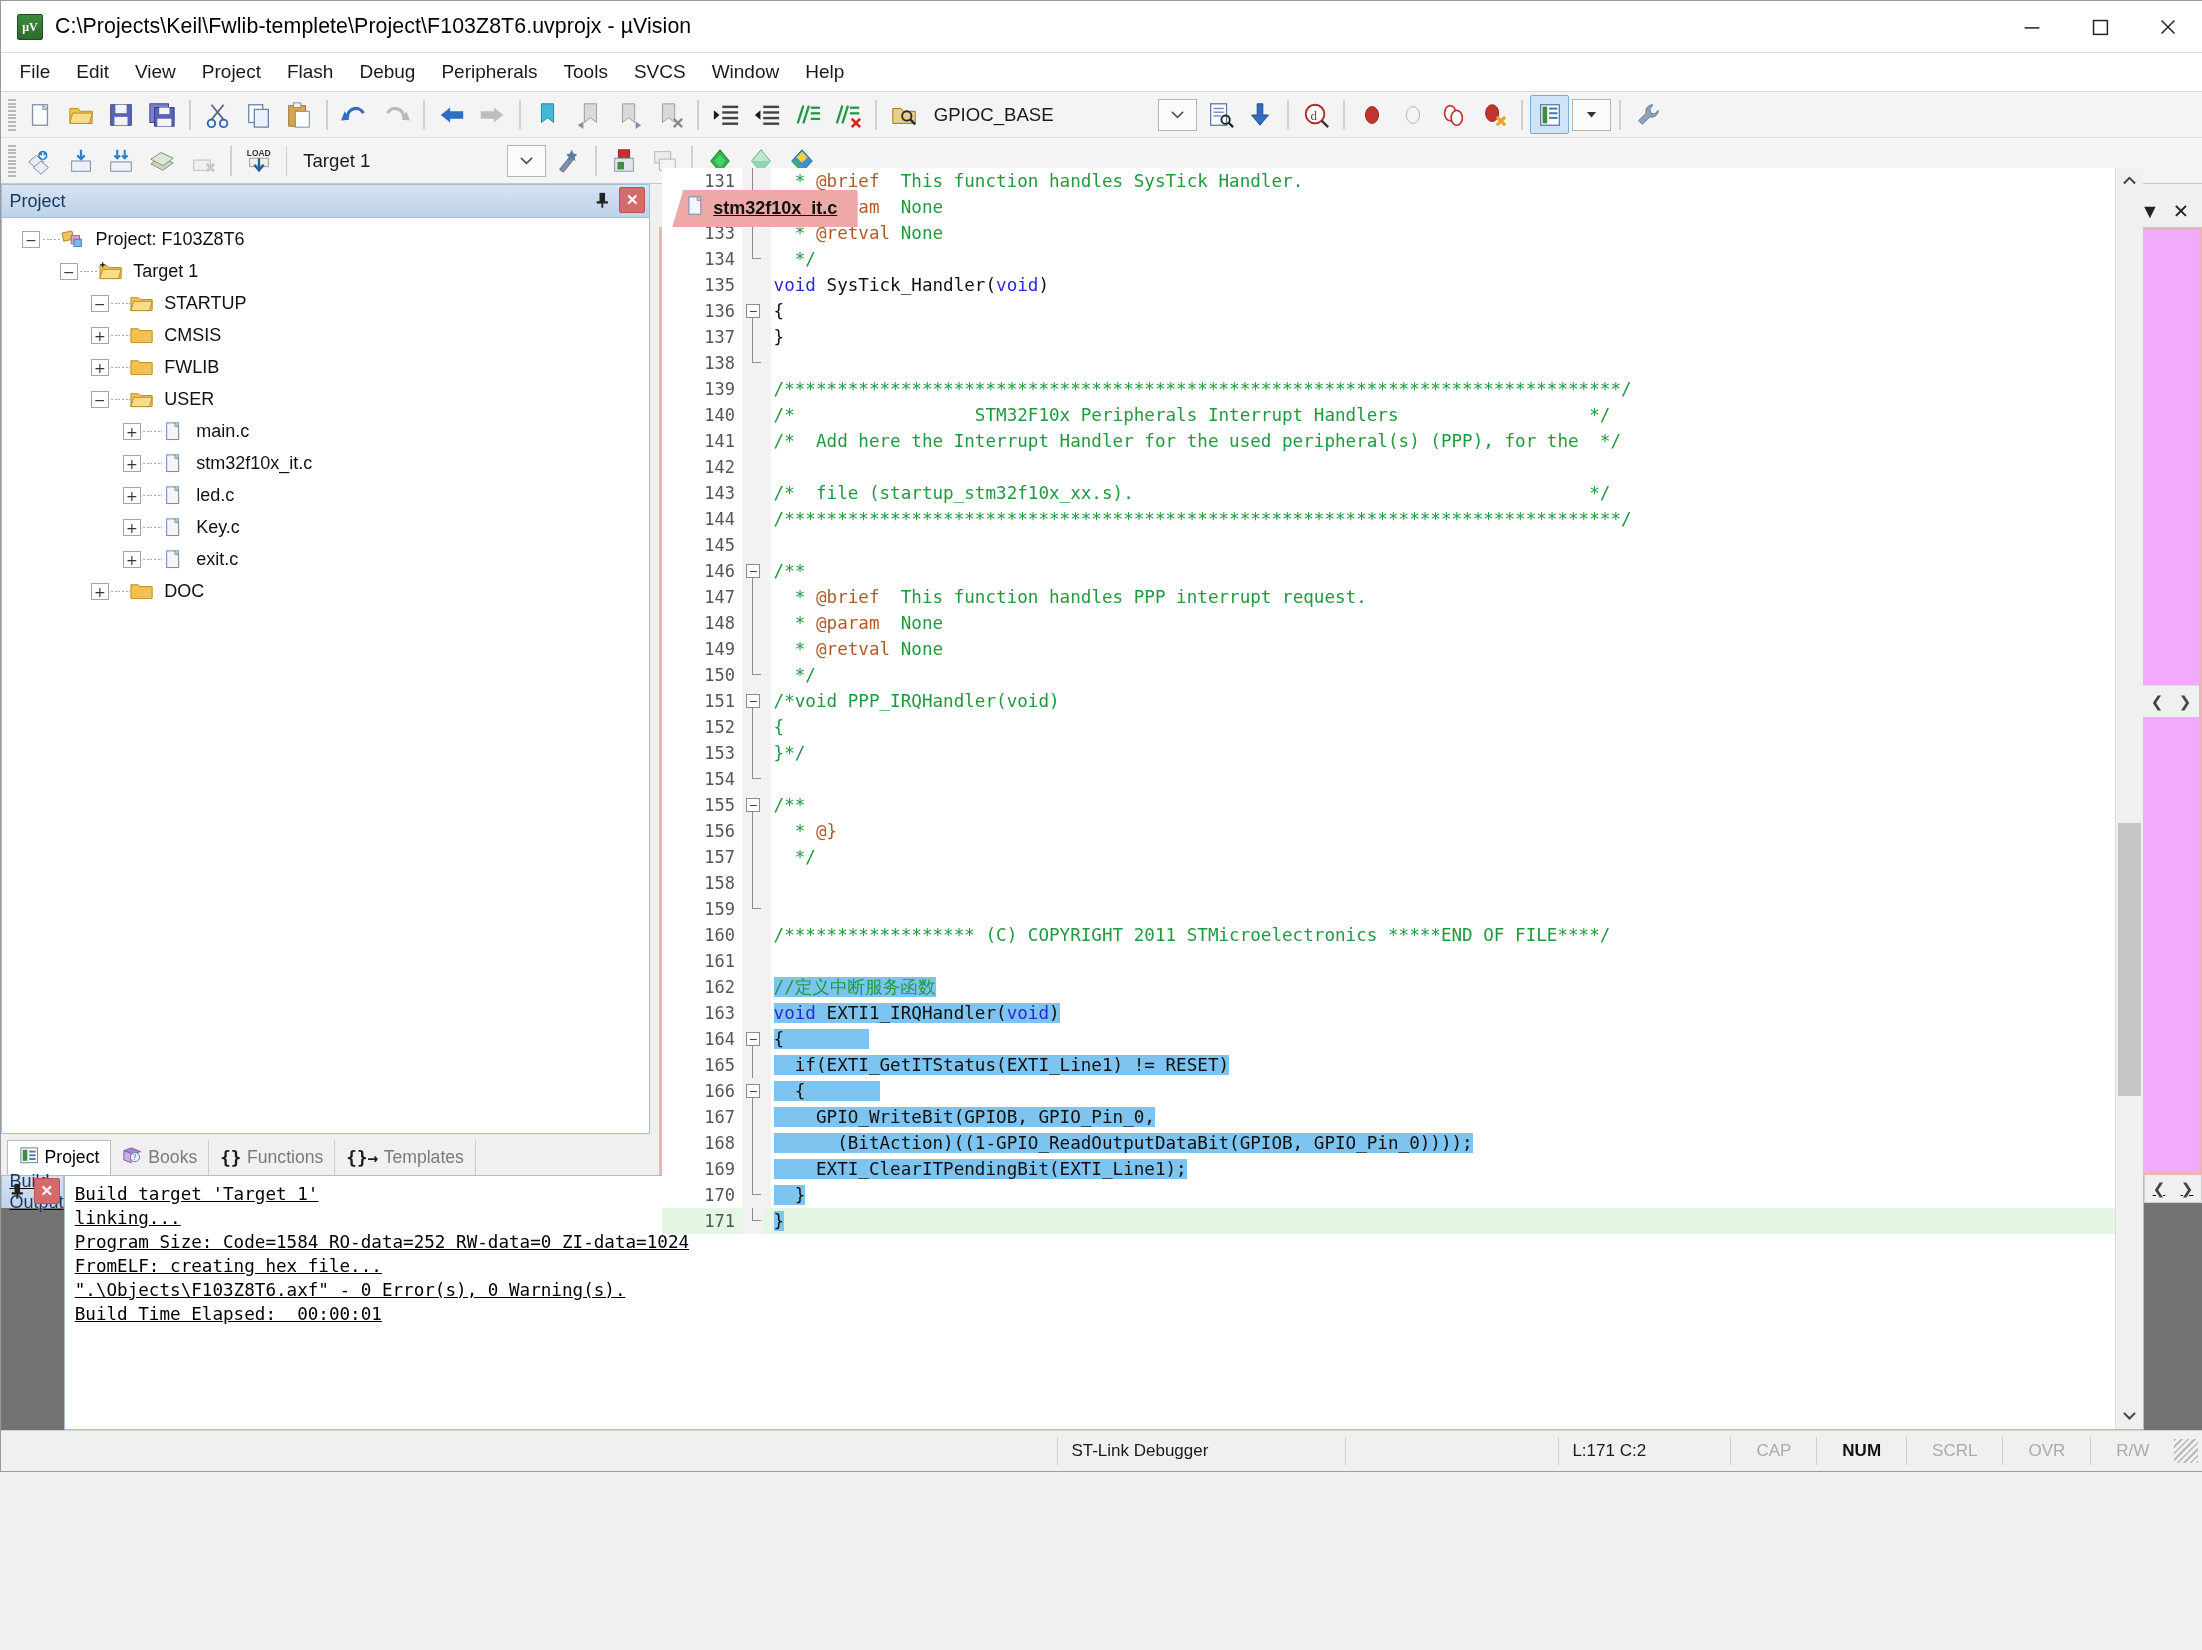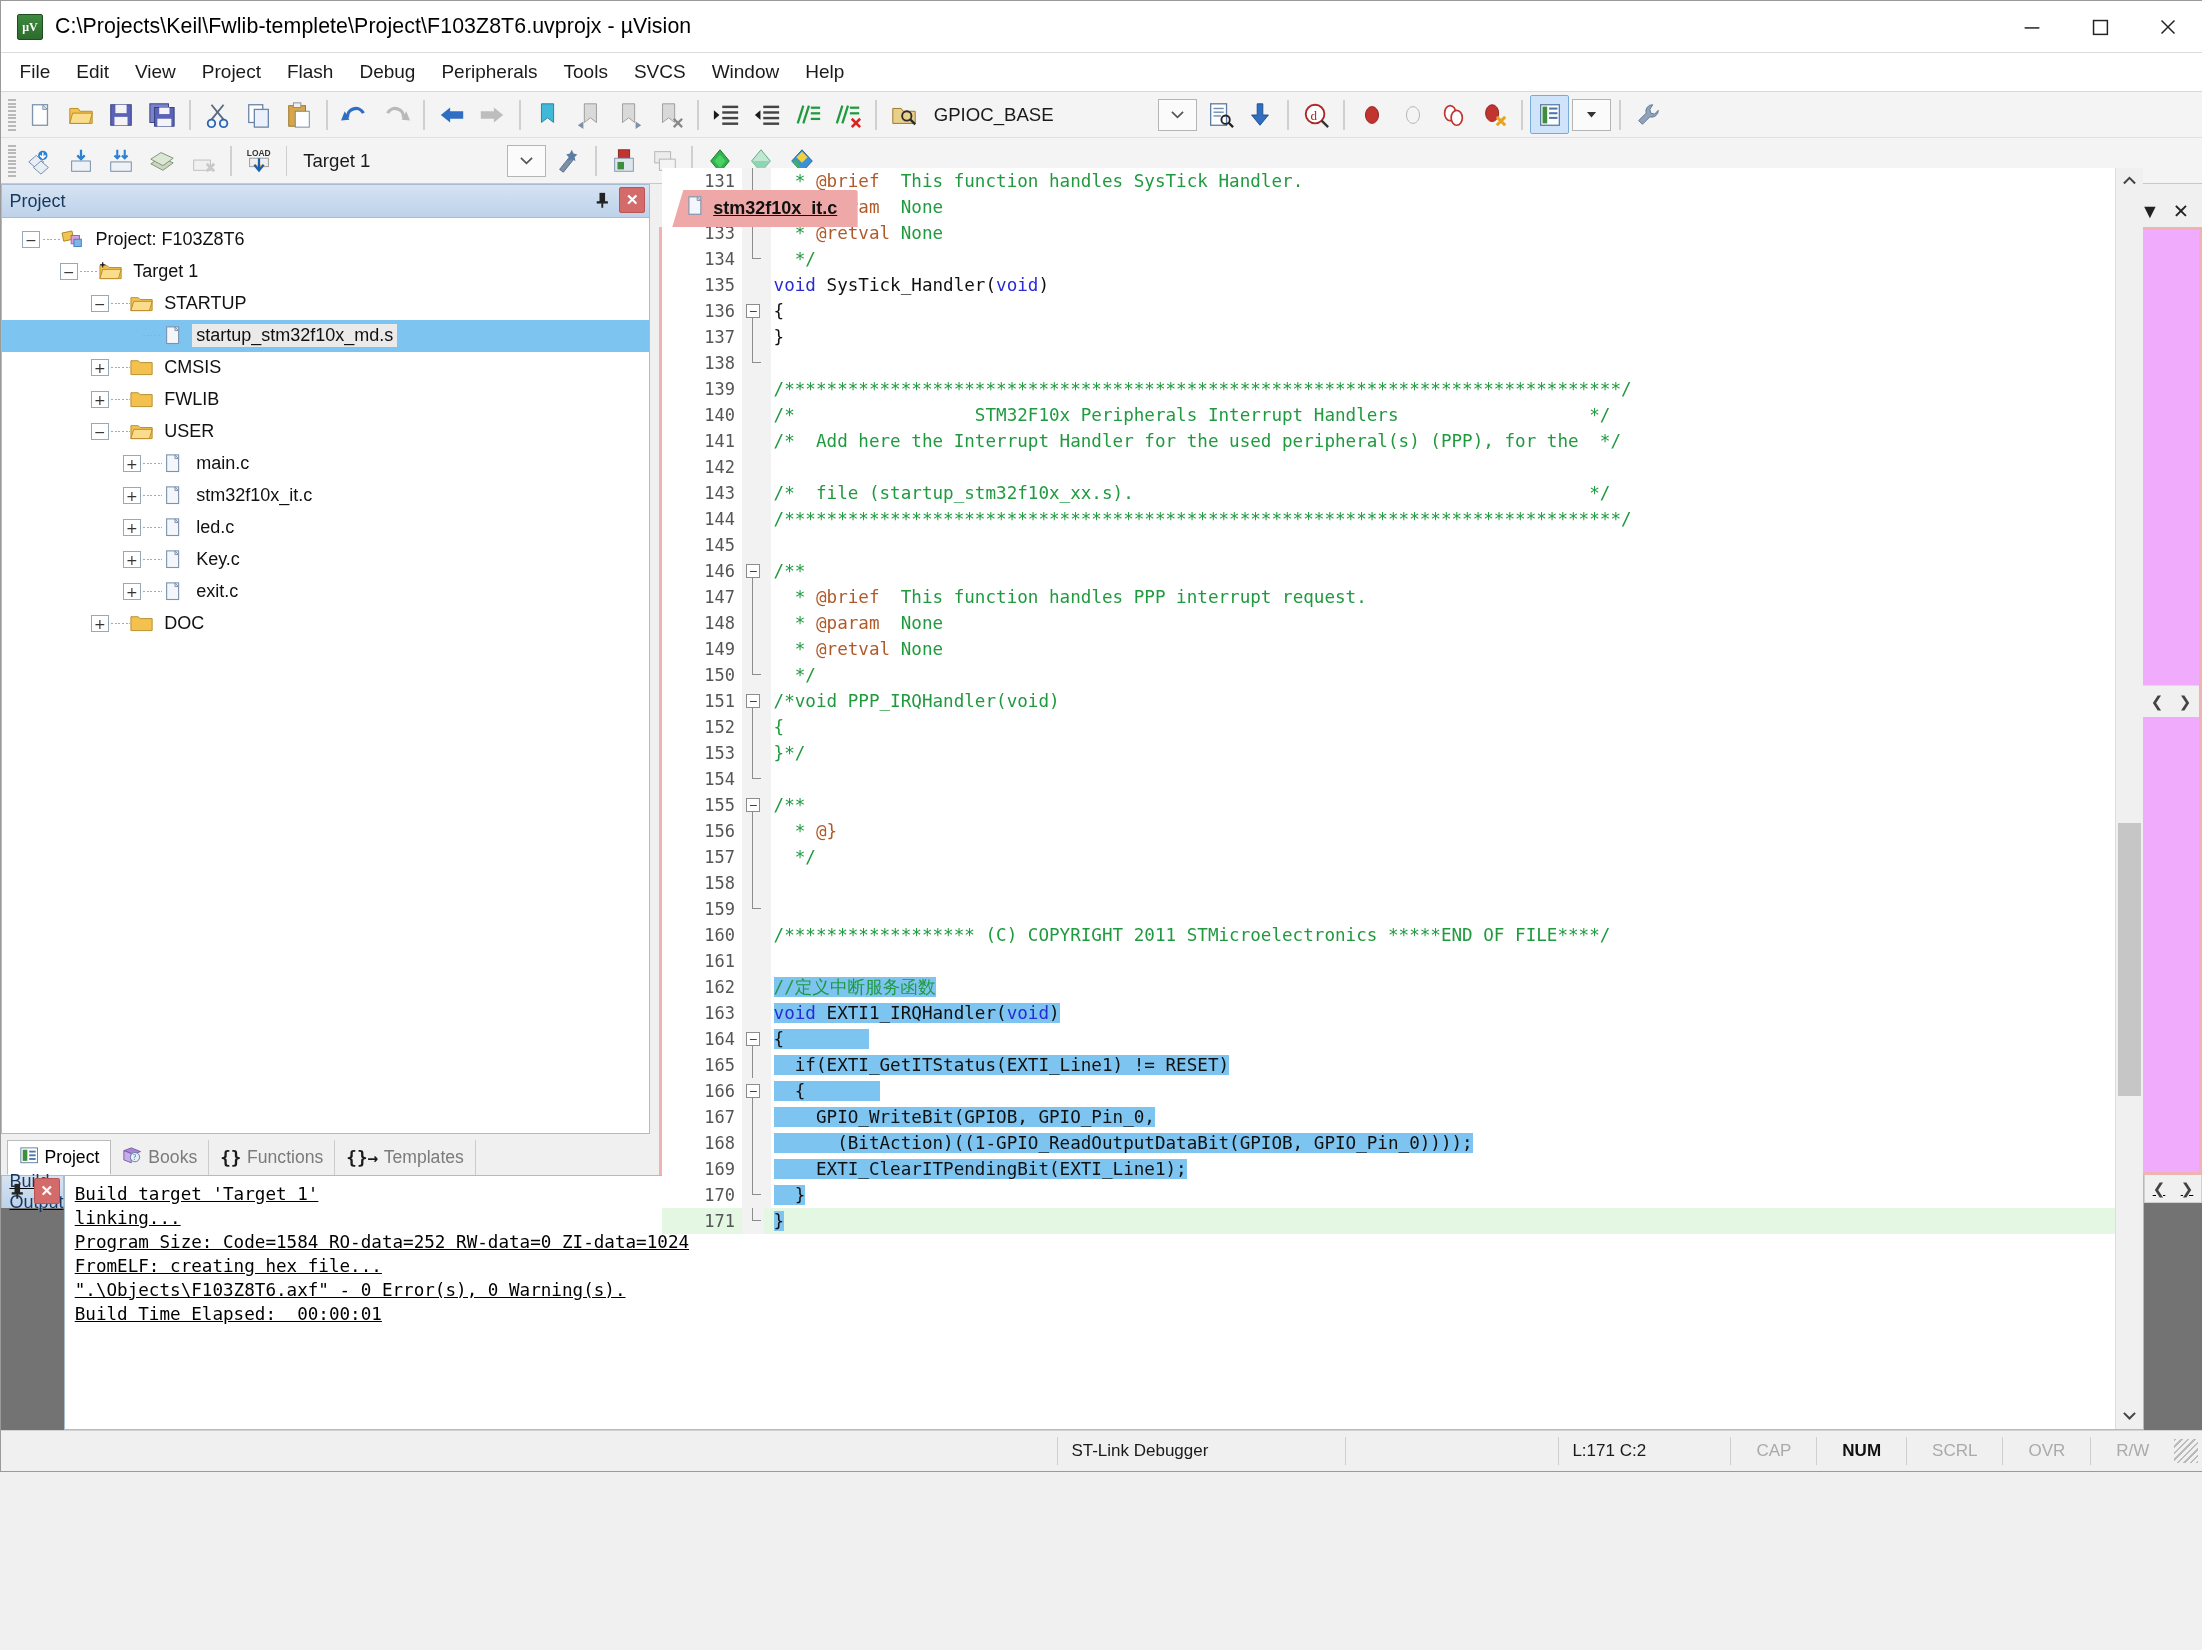--- a/index.html
+++ b/index.html
@@ -706,30 +706,20 @@
           <div class="expander">−</div>
             <div class="dots"></div>
           <div class="ico">
             <svg width="24" height="20.4" viewBox="0 0 26 22">
                 <path d="M1 5 h8 l2 2 h13 v12 H1 Z" fill="#f2c14e" stroke="#b88a27"></path>
                 <path d="M4 9 h20 l-3 10 H1 Z" fill="#fadd8c" stroke="#b88a27"></path>
               </svg></div>
           <div class="lbl">STARTUP</div>
         </div>
 
-        <div class="tnode sel" style="padding-left:121px">
-          <div class="expander empty"></div>
-            <div class="dots"></div>
-          <div class="ico">
-            <svg width="24" height="20.4" viewBox="0 0 26 22">
-                <rect x="5" y="2" width="13" height="18" fill="#f3f6fa" stroke="#7d93ad" stroke-width="1.2"></rect>
-                <path d="M14 2 L18 6 L14 6 Z" fill="#cfdae6" stroke="#7d93ad"></path>
-              </svg></div>
-          <div class="lbl">startup_stm32f10x_md.s</div>
-        </div>
 
         <div class="tnode" style="padding-left:89px">
           <div class="expander">+</div>
             <div class="dots"></div>
           <div class="ico">
             <svg width="24" height="20.4" viewBox="0 0 26 22">
                 <path d="M1 4 h8 l2 2 h13 v13 H1 Z" fill="#f2c14e" stroke="#b88a27"></path>
               </svg></div>
           <div class="lbl">CMSIS</div>
         </div>

